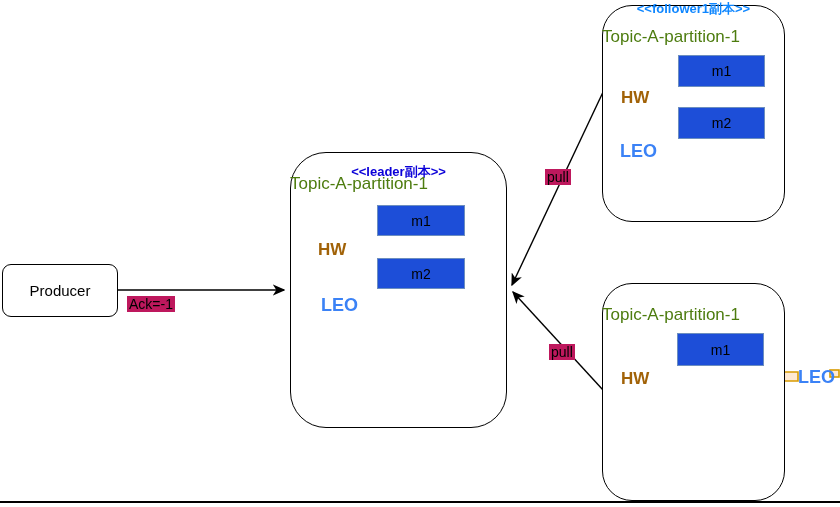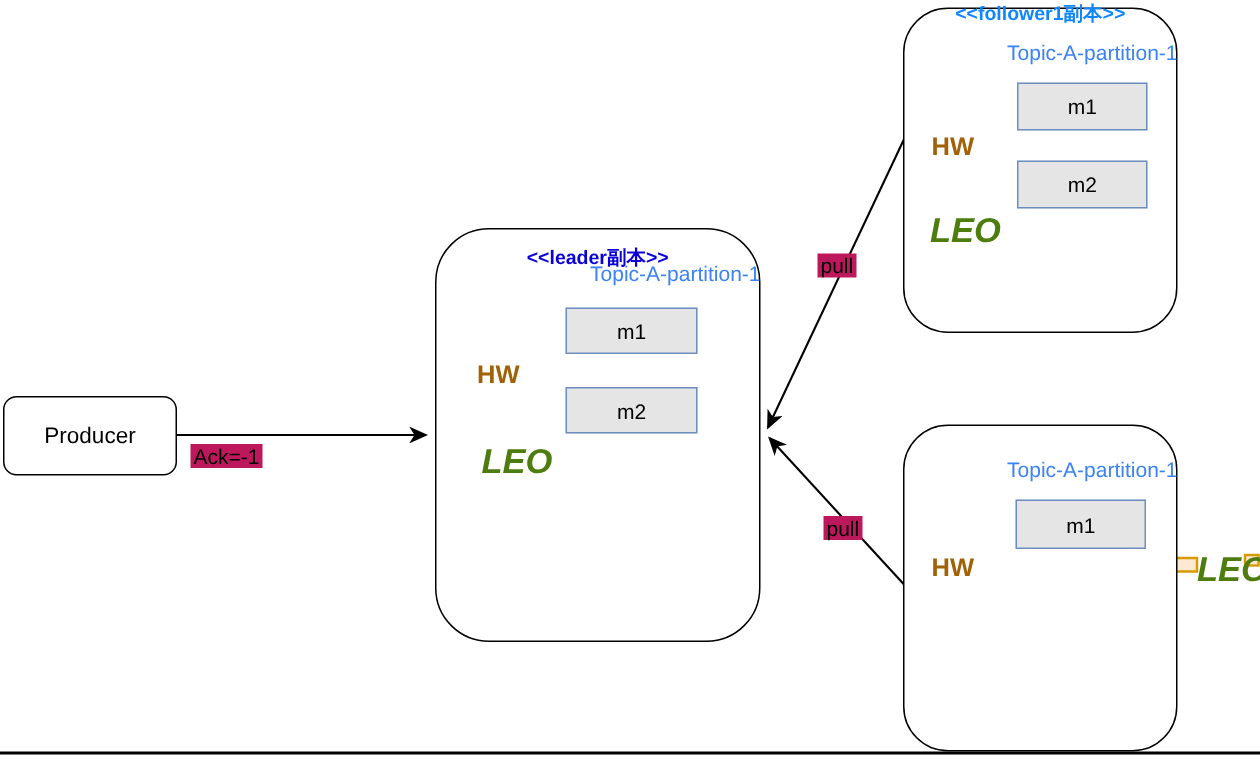--- a/index.html
+++ b/index.html
@@ -14,29 +14,29 @@
   }
   .producer-node{left:2px;top:264px;width:116px;height:53px;border-radius:9px;
     display:flex;align-items:center;justify-content:center;font-size:15px;}
   .leader-node{left:290px;top:152px;width:217px;height:276px;border-radius:36px;}
   .follower1-node{left:602px;top:5px;width:183px;height:217px;border-radius:30px;}
   .follower2-node{left:602px;top:283px;width:183px;height:218px;border-radius:30px;}
   
   .stereo{position:absolute;text-align:center;font-weight:bold;font-size:13px;white-space:nowrap;}
   .stereo.leader{color:#0b00d8;}
   .stereo.follower{color:#0e86ff;}
-  .pname{position:absolute;text-align:right;font-size:14px;color:#3b82f6;white-space:nowrap;}
+  .pname{position:absolute;text-align:left;font-size:17px;color:#4d7c0f;white-space:nowrap;}
   
   .msg{
-    position:absolute;background:#e5e5e5;border:1.6px solid #6c8ebf;box-sizing:border-box;
+    position:absolute;background:#1d4ed8;border:1.6px solid #6c8ebf;box-sizing:border-box;
     display:flex;align-items:center;justify-content:center;font-size:14px;color:#000;
   }
   
   .hw-text{position:absolute;font-size:17px;font-weight:bold;color:#a16207;white-space:nowrap;line-height:1;}
-  .leo-text{position:absolute;font-size:23px;font-weight:bold;color:#4d7c0f;white-space:nowrap;line-height:1;font-style:italic;}
+  .leo-text{position:absolute;font-size:18px;font-weight:bold;color:#3b82f6;white-space:nowrap;line-height:1;}
   
   .edge-label{position:absolute;font-size:14px;color:#000;background:#be185d;padding:0 2px;white-space:nowrap;}
   
   .bottom-line{position:absolute;left:0;top:501px;width:840px;height:0;border-top:2.4px solid #000;}
 </style>
 </head>
 <body>
 
 <div class="canvas">
 

